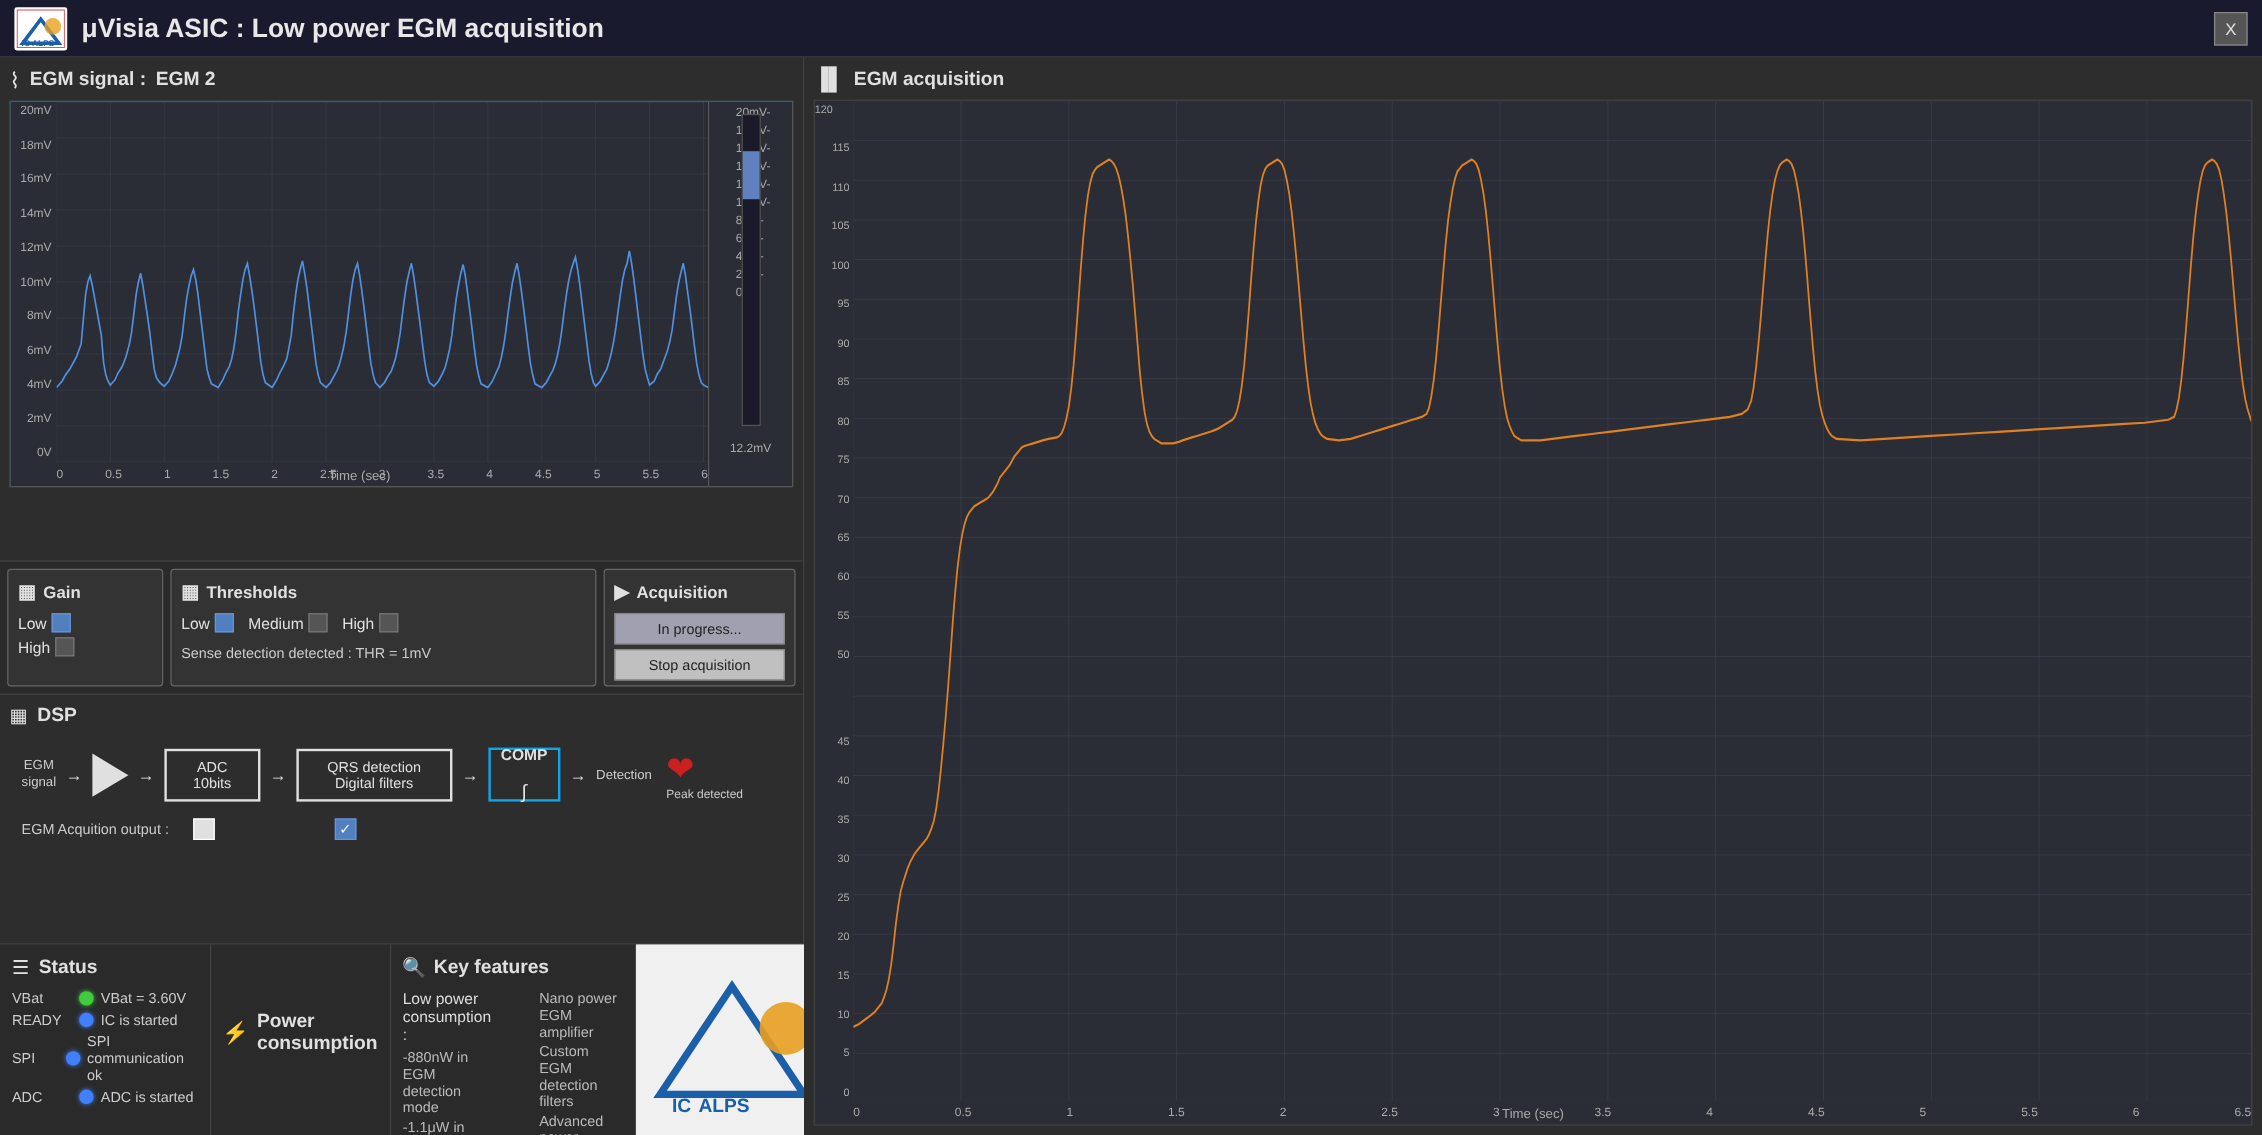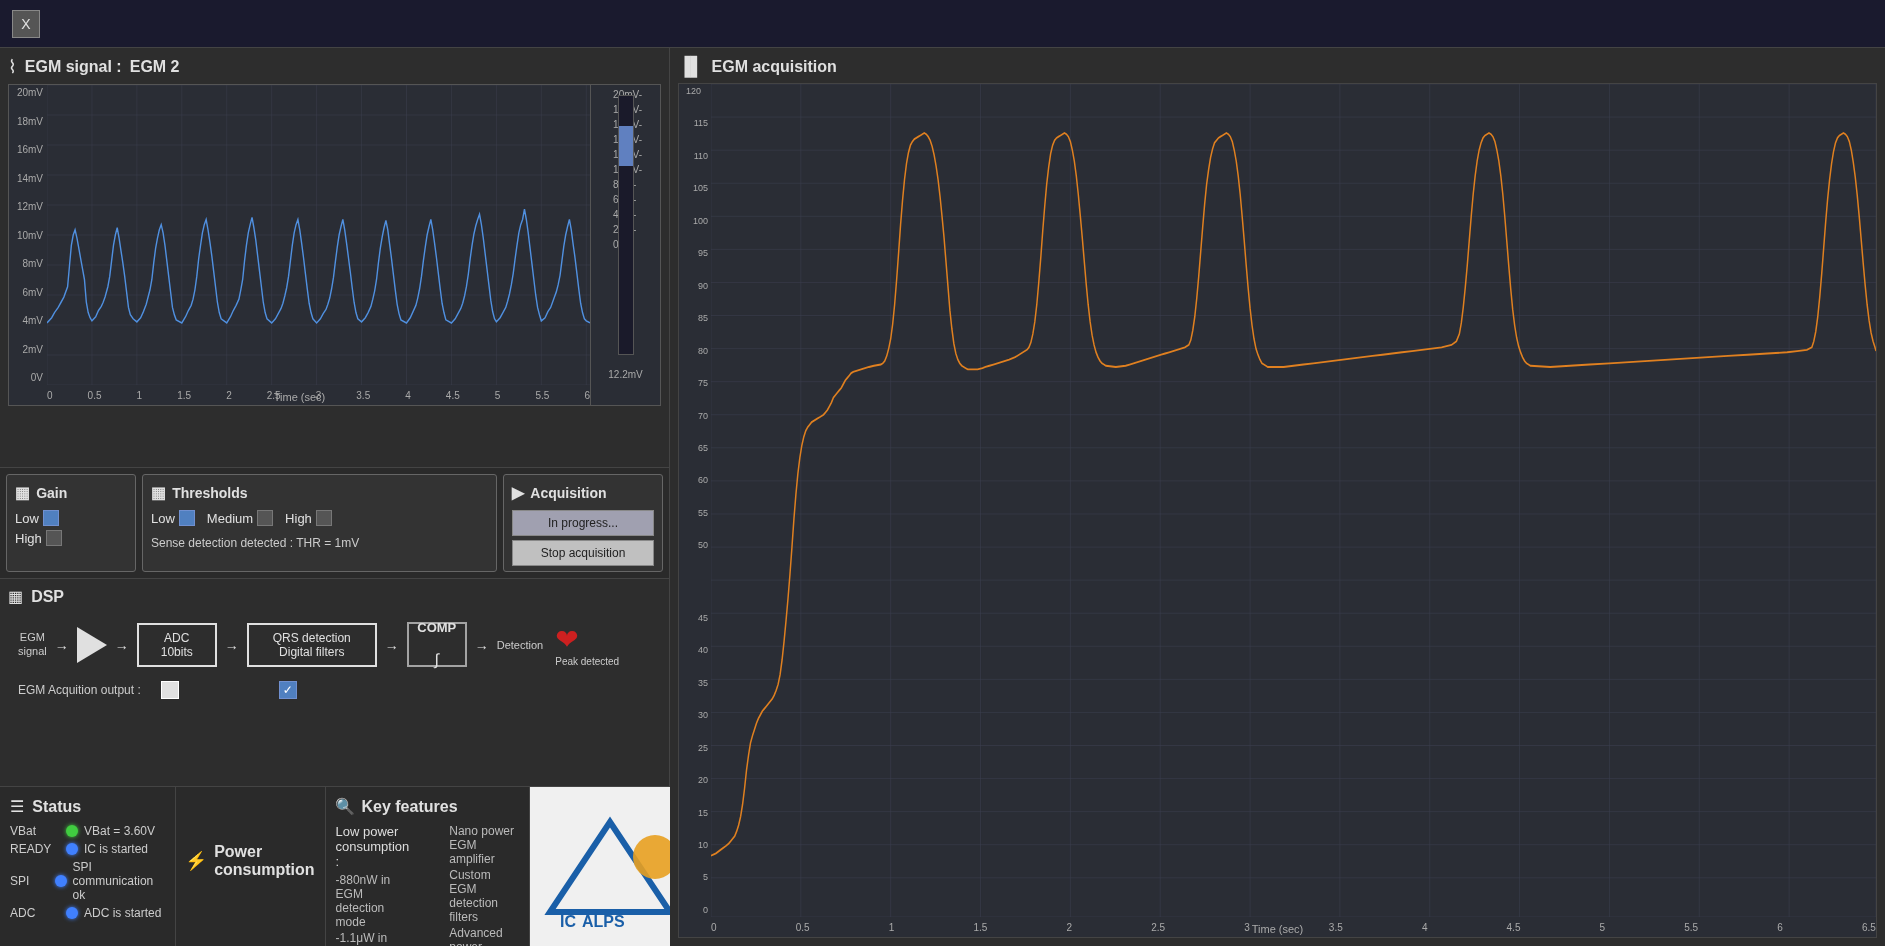--- a/index.html
+++ b/index.html
@@ -229,21 +229,21 @@
     }
     .dsp-box {
       border: 2px solid #e0e0e0;
       padding: 6px 10px;
       font-size: 12px;
       color: #e0e0e0;
       text-align: center;
       min-width: 80px;
     }
     .dsp-comp-box {
-      border: 2px solid #a3a3a3;
+      border: 2px solid #0ea5e9;
       width: 60px;
       height: 45px;
       display: flex;
       align-items: center;
       justify-content: center;
       flex-direction: column;
       font-size: 11px;
       color: #e0e0e0;
       gap: 16px;
     }
@@ -373,20 +373,32 @@
     .acq-signal-path {
       fill: none;
       stroke: #e08020;
       stroke-width: 1.5;
     }
   </style>
 </head>
 <body>
 
 <div class="title-bar">
+  <div class="title-bar-left">
+    <div class="app-logo">
+      <svg width="40" height="32" viewBox="0 0 40 32">
+        <rect width="40" height="32" fill="#fff"></rect>
+        <polygon points="5,28 20,8 35,28" fill="none" stroke="#1a5fa8" stroke-width="3"></polygon>
+        <rect x="0" y="0" width="40" height="32" fill="none" stroke="#d44" stroke-width="1.5"></rect>
+        <text x="4" y="30" font-size="7" fill="#1a5fa8" font-weight="bold">IC ALPS</text>
+        <circle cx="30" cy="14" r="7" fill="#e8a020" opacity="0.8"></circle>
+      </svg>
+    </div>
+    <span class="title-text">μVisia ASIC : Low power EGM acquisition</span>
+  </div>
   <button class="close-btn">X</button>
 </div>
 
 <div class="main-content">
 
   <div class="left-panel">
 
     <div class="egm-signal-section">
       <div class="section-header">
         <span class="icon-waveform">⌇</span>
@@ -647,21 +659,21 @@
 
   <div class="right-panel">
     <div class="egm-acquisition-section" style="height:100%;display:flex;flex-direction:column;">
       <div class="section-header" style="margin-bottom:6px;">
         <span style="font-size:18px;">▐▌</span>
         <span class="section-title">EGM acquisition</span>
       </div>
       <div style="flex:1;position:relative;background:#2a2d35;border:1px solid #444;">
 
         <div style="position:absolute;left:0;top:0;bottom:20px;width:32px;display:flex;flex-direction:column;justify-content:space-between;padding:2px 0;">
-          <span style="font-size:9px;color:#aaa;text-align:center;padding-right:3px;">120</span>
+          <span style="font-size:9px;color:#aaa;text-align:left;padding-right:3px;">120</span>
           <span style="font-size:9px;color:#aaa;text-align:right;padding-right:3px;">115</span>
           <span style="font-size:9px;color:#aaa;text-align:right;padding-right:3px;">110</span>
           <span style="font-size:9px;color:#aaa;text-align:right;padding-right:3px;">105</span>
           <span style="font-size:9px;color:#aaa;text-align:right;padding-right:3px;">100</span>
           <span style="font-size:9px;color:#aaa;text-align:right;padding-right:3px;">95</span>
           <span style="font-size:9px;color:#aaa;text-align:right;padding-right:3px;">90</span>
           <span style="font-size:9px;color:#aaa;text-align:right;padding-right:3px;">85</span>
           <span style="font-size:9px;color:#aaa;text-align:right;padding-right:3px;">80</span>
           <span style="font-size:9px;color:#aaa;text-align:right;padding-right:3px;">75</span>
           <span style="font-size:9px;color:#aaa;text-align:right;padding-right:3px;">70</span>

